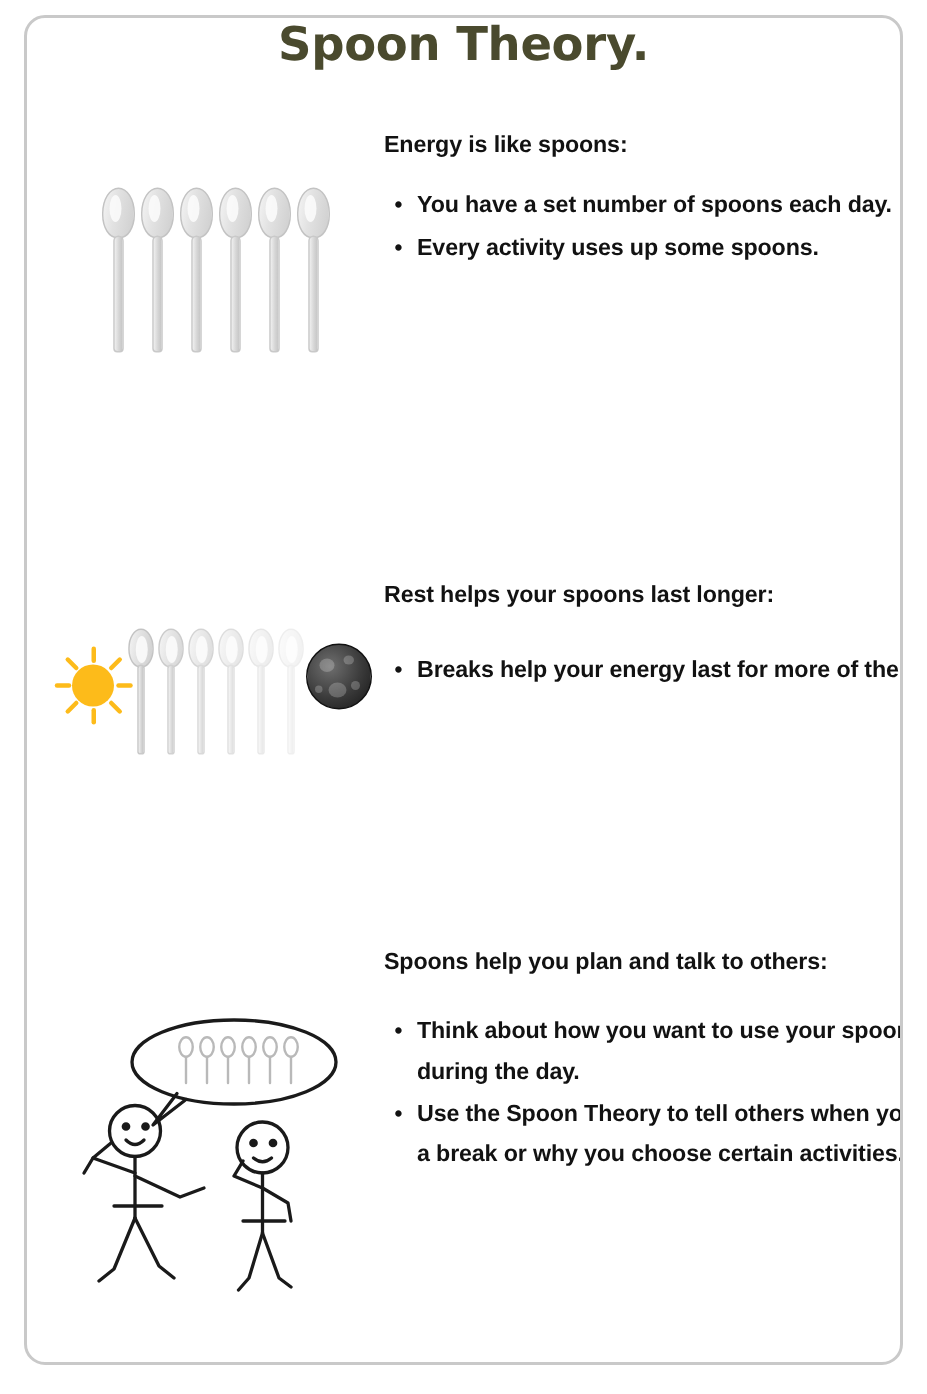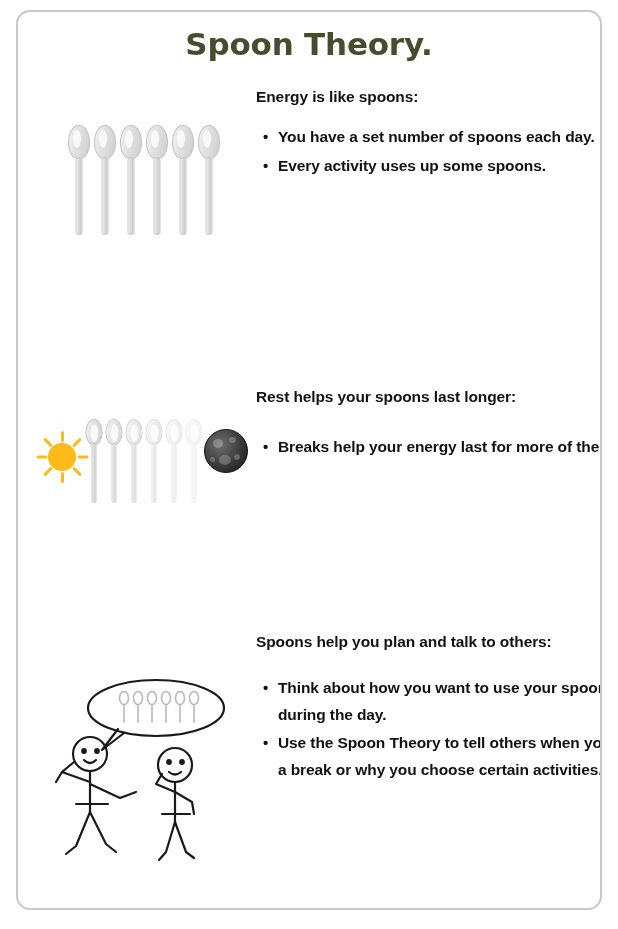--- a/index.html
+++ b/index.html
@@ -21,21 +21,21 @@
     height: 900px;
     border: 2px solid #c9c9c9;
     border-radius: 14px;
     background: #ffffff;
     box-sizing: border-box;
     overflow: hidden;
   }
   .title {
     position: absolute;
     left: 0;
-    top: 14px;
+    top: 0;
     width: 100%;
     text-align: center;
     font-size: 31px;
     font-weight: bold;
     letter-spacing: -0.2px;
     color: #4a4a2e;
     font-family: "DejaVu Sans", sans-serif;
   }
 
   .section {

